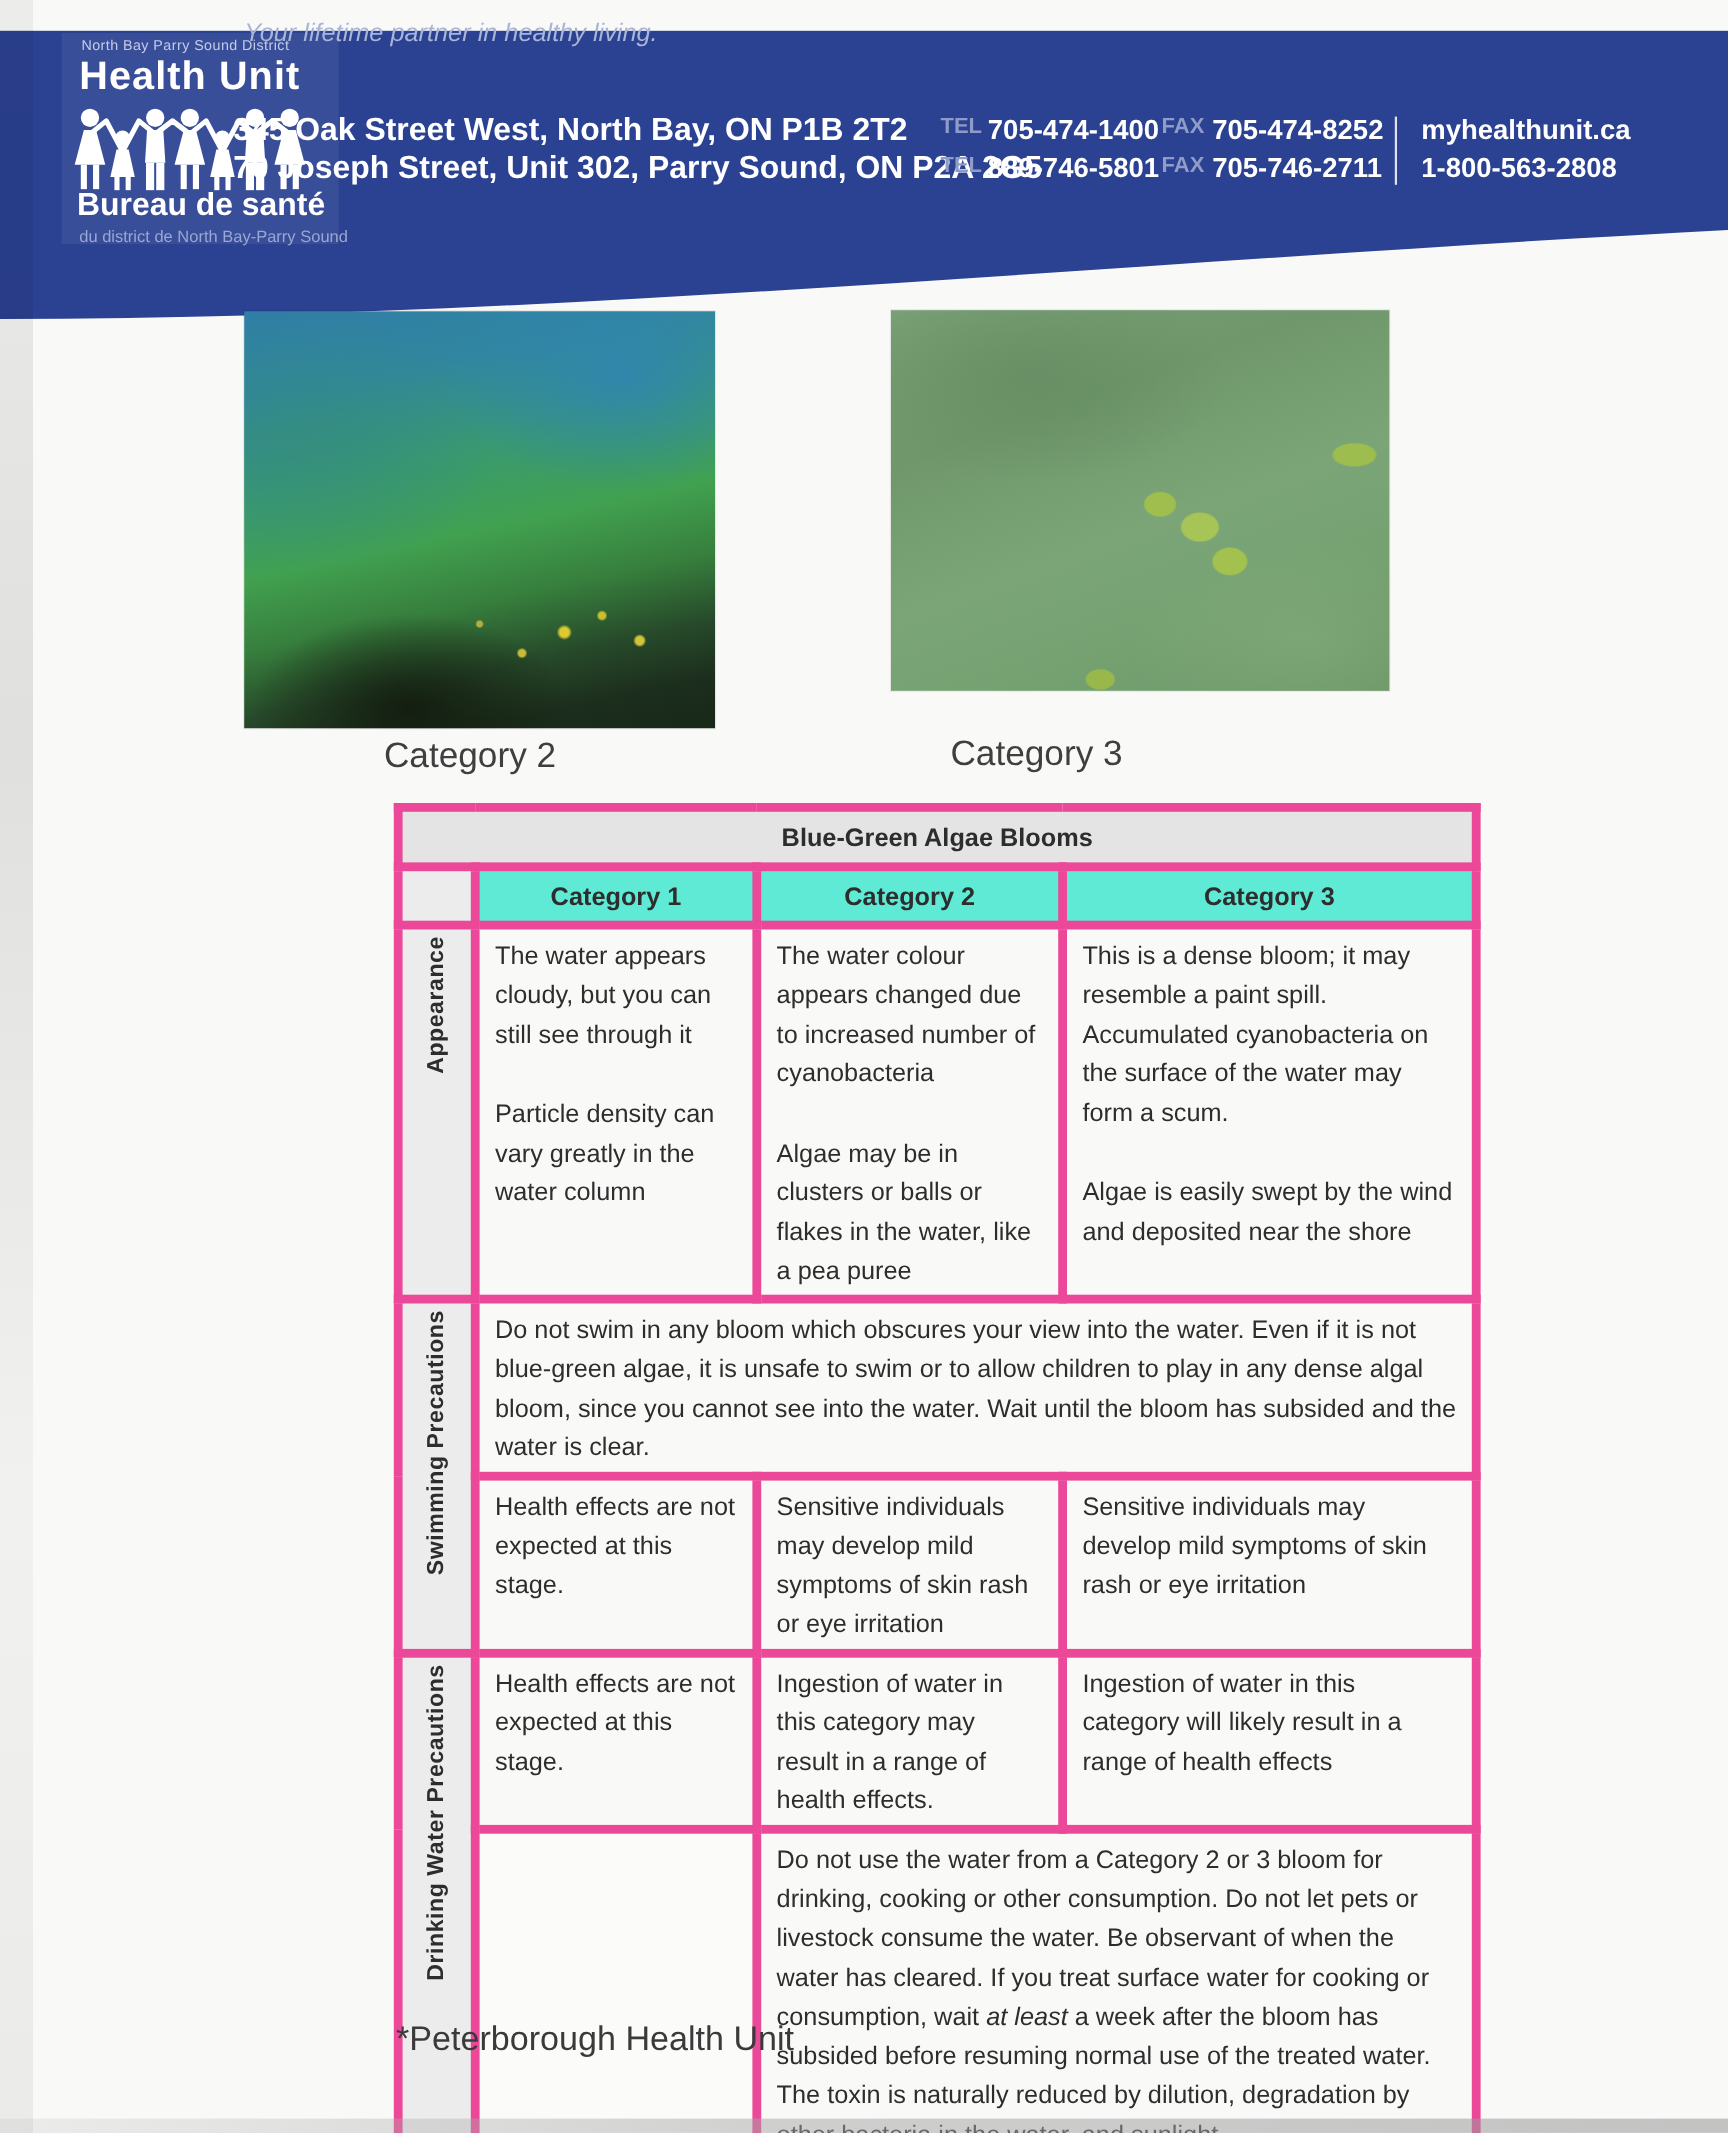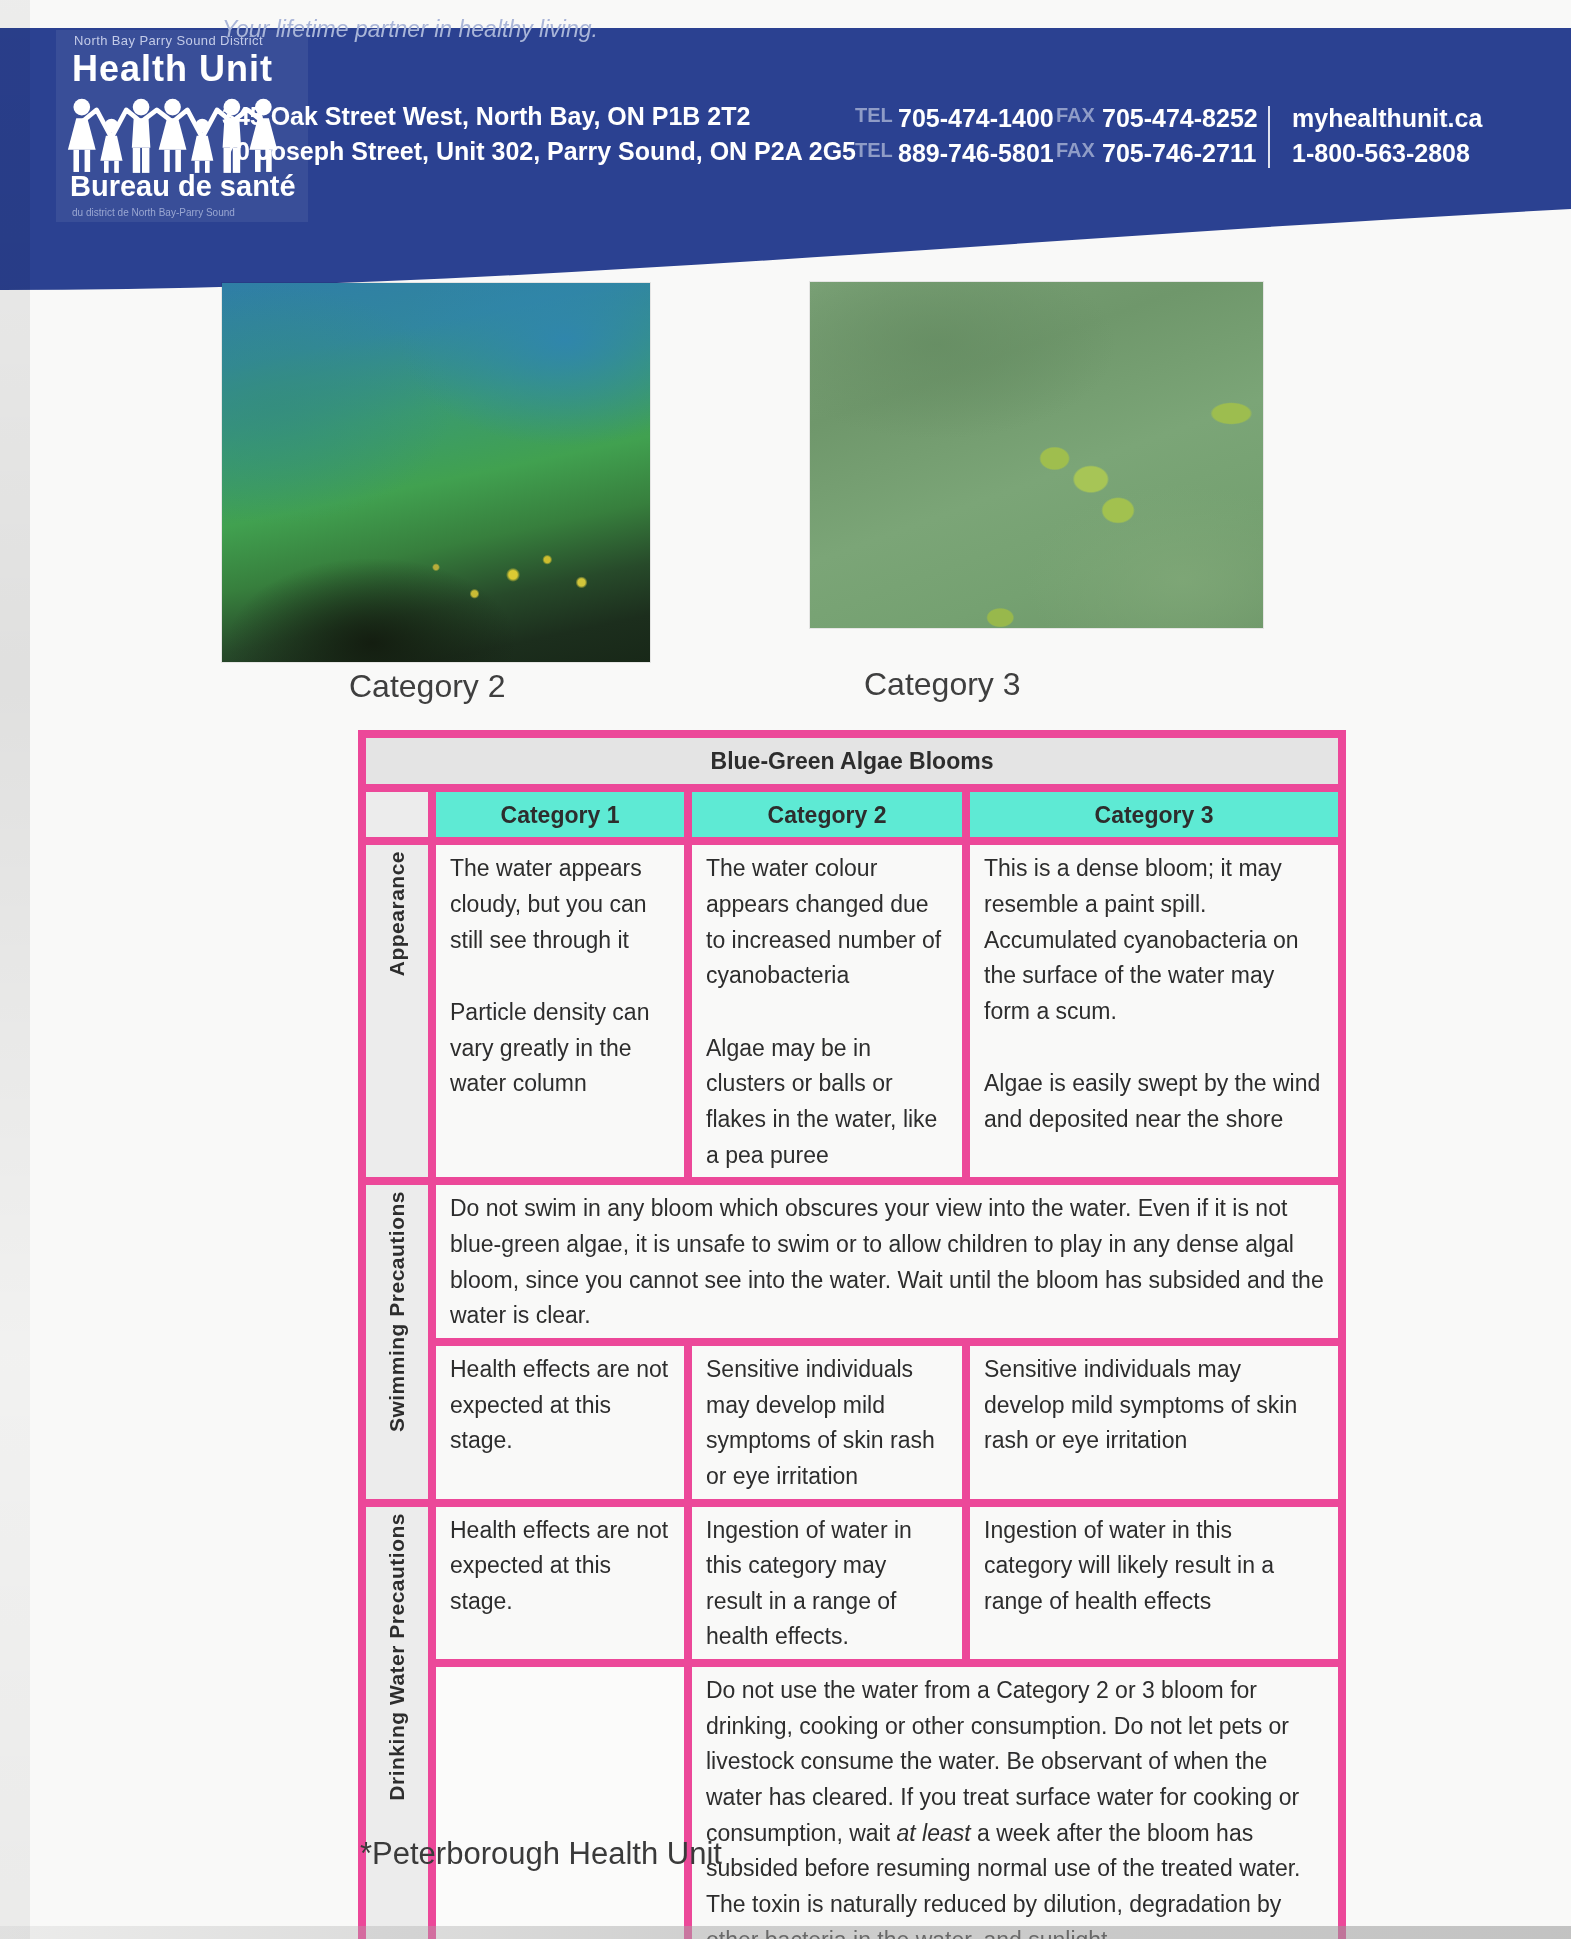--- a/index.html
+++ b/index.html
@@ -19,23 +19,23 @@
 
   
   .hdr-rect{position:absolute;left:0;top:28px;width:1571px;height:167px;background:#2b4191;}
   .hdr-swoosh{position:absolute;left:0;top:194px;width:1571px;height:100px;display:block;}
   .logo-panel{position:absolute;left:56px;top:30px;width:252px;height:192px;
     background:rgba(255,255,255,.07);}
   .org-district{position:absolute;left:74px;top:33px;font-size:13px;color:#c3cbe8;letter-spacing:.4px;}
   .org-name{position:absolute;left:72px;top:48px;font-size:36px;font-weight:bold;color:#ffffff;letter-spacing:1px;}
   .people-svg{position:absolute;left:66px;top:96px;}
   .org-fr{position:absolute;left:70px;top:170px;font-size:29px;font-weight:bold;color:#ffffff;}
-  .org-fr-district{position:absolute;left:72px;top:207px;font-size:10px;color:#9aa7d2;}
+  .org-fr-district{position:absolute;left:72px;top:207px;font-size:15px;color:#9aa7d2;}
   .tagline{position:absolute;left:222px;top:16px;font-size:23px;font-style:italic;color:#a9b5d8;}
-  .addr{position:absolute;left:222px;font-size:25px;font-weight:bold;color:#ffffff;white-space:nowrap;}
+  .addr{position:absolute;left:212px;font-size:29px;font-weight:bold;color:#ffffff;white-space:nowrap;}
   .addr1{top:102px;}
   .addr2{top:137px;}
   .c-lab{position:absolute;font-size:20px;font-weight:bold;color:#8f9cc7;}
   .c-num{position:absolute;font-size:25px;font-weight:bold;color:#ffffff;white-space:nowrap;}
   .row1{top:104px;} .row2{top:139px;}
   .x-tel{left:855px;} .x-teln{left:898px;} .x-fax{left:1056px;} .x-faxn{left:1102px;} .x-extra{left:1292px;}
   .hdr-divider{position:absolute;left:1268px;top:106px;width:2px;height:62px;background:rgba(255,255,255,.85);}
 
   
   .photo{position:absolute;box-shadow:0 0 0 1px rgba(0,0,0,.08);}

